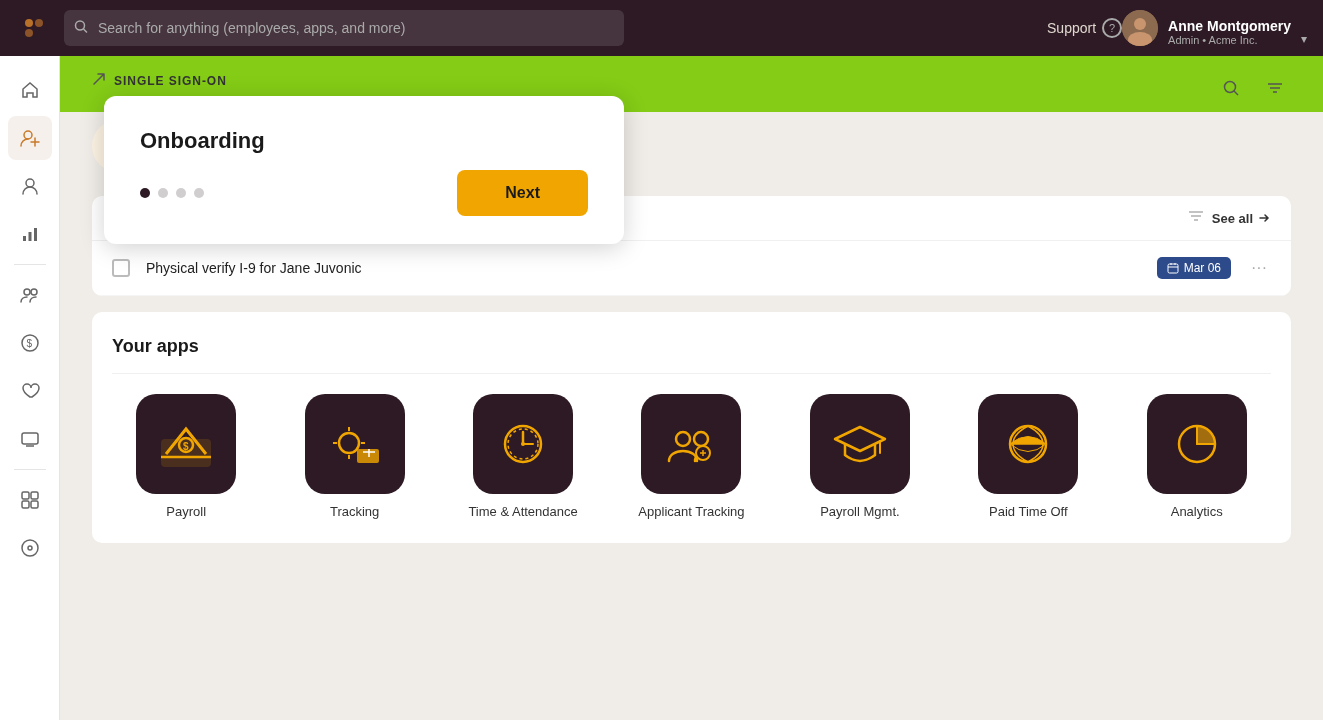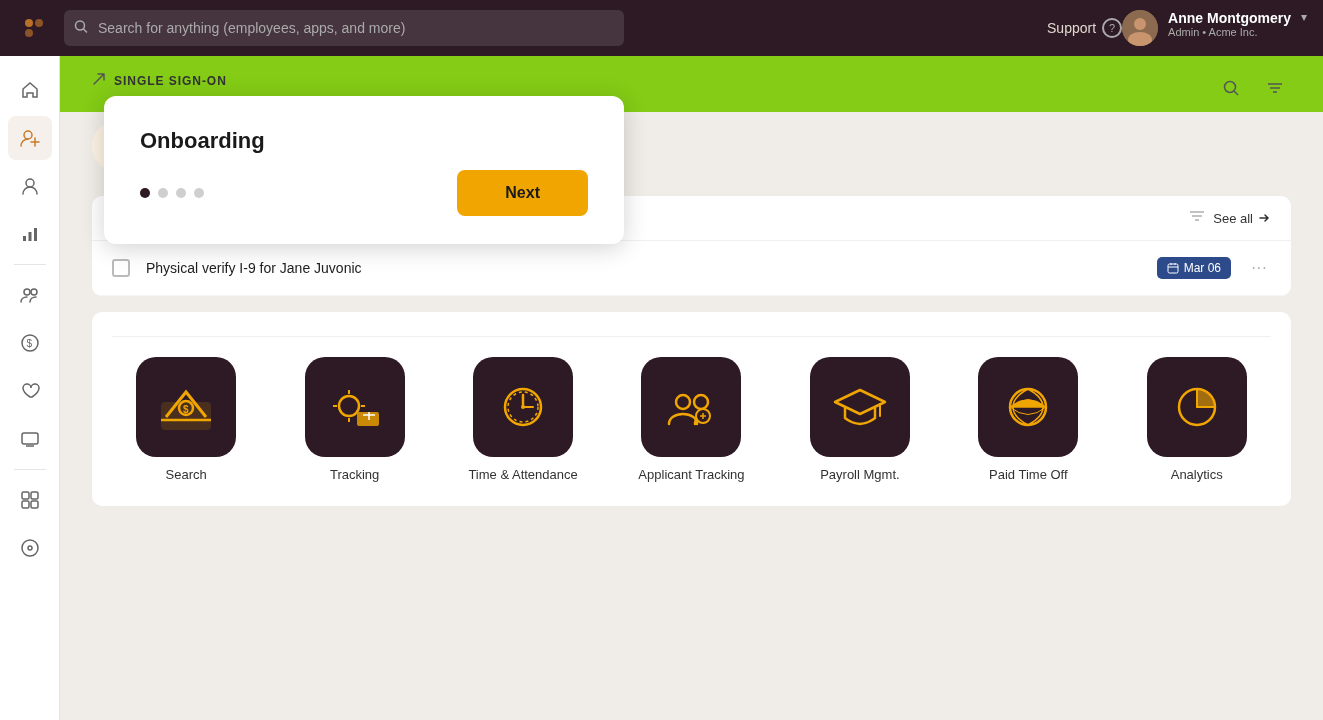--- a/index.html
+++ b/index.html
@@ -74,21 +74,21 @@
       border: 2px solid #aaa;
       border-radius: 50%;
       display: flex;
       align-items: center;
       justify-content: center;
       font-size: 11px;
       color: #aaa;
     }
     .user-info {
       display: flex;
-      align-items: flex-start;
+      align-items: flex-end;
       gap: 10px;
       cursor: pointer;
     }
     .avatar {
       width: 36px;
       height: 36px;
       border-radius: 50%;
       background: #8b6a50;
       overflow: hidden;
       display: flex;
@@ -280,21 +280,21 @@
       display: flex;
       align-items: center;
       justify-content: flex-end;
       border-bottom: 1px solid #f0f0f0;
     }
     .see-all-btn {
       display: flex;
       align-items: center;
       gap: 4px;
       font-size: 13px;
-      font-weight: 400;
+      font-weight: 700;
       color: #333;
       cursor: pointer;
       background: none;
       border: none;
     }
     .filter-icon {
       color: #888;
       font-size: 16px;
       margin-right: 8px;
     }
@@ -660,34 +660,35 @@
             <line x1="4" y1="1" x2="4" y2="3" stroke="#fff" stroke-width="1"></line>
             <line x1="8" y1="1" x2="8" y2="3" stroke="#fff" stroke-width="1"></line>
           </svg>
           <span>Mar 06</span>
         </div>
         <span class="task-more">···</span>
       </div>
     </div>
 
     <div class="your-apps-section">
+      <div class="section-title">Your apps</div>
       <div class="section-divider"></div>
       <div class="apps-grid">
 
         <div class="app-card">
           <div class="app-icon-lg bg-dark-red">
             <svg width="60" height="50" viewBox="0 0 60 50">
               <rect x="5" y="20" width="50" height="28" rx="4" fill="#f0a500" opacity="0.15"></rect>
               <path d="M10 35 L30 10 L50 35" stroke="#f0a500" stroke-width="3" fill="none"></path>
               <path d="M5 38 L55 38" stroke="#f0a500" stroke-width="2.5"></path>
               <circle cx="30" cy="26" r="7" fill="none" stroke="#f0a500" stroke-width="2.5"></circle>
               <text x="27" y="31" font-size="10" fill="#f0a500" font-weight="bold">$</text>
             </svg>
           </div>
-          <span class="app-name">Search</span>
+          <span class="app-name">Payroll</span>
         </div>
 
         <div class="app-card">
           <div class="app-icon-lg bg-dark-red">
             <svg width="60" height="50" viewBox="0 0 60 50">
               <circle cx="24" cy="24" r="10" fill="none" stroke="#f0a500" stroke-width="2.5"></circle>
               <rect x="32" y="30" width="22" height="14" rx="2" fill="#f0a500" opacity="0.8"></rect>
               <line x1="24" y1="8" x2="24" y2="12" stroke="#f0a500" stroke-width="2"></line>
               <line x1="24" y1="36" x2="24" y2="40" stroke="#f0a500" stroke-width="2"></line>
               <line x1="8" y1="24" x2="12" y2="24" stroke="#f0a500" stroke-width="2"></line>

